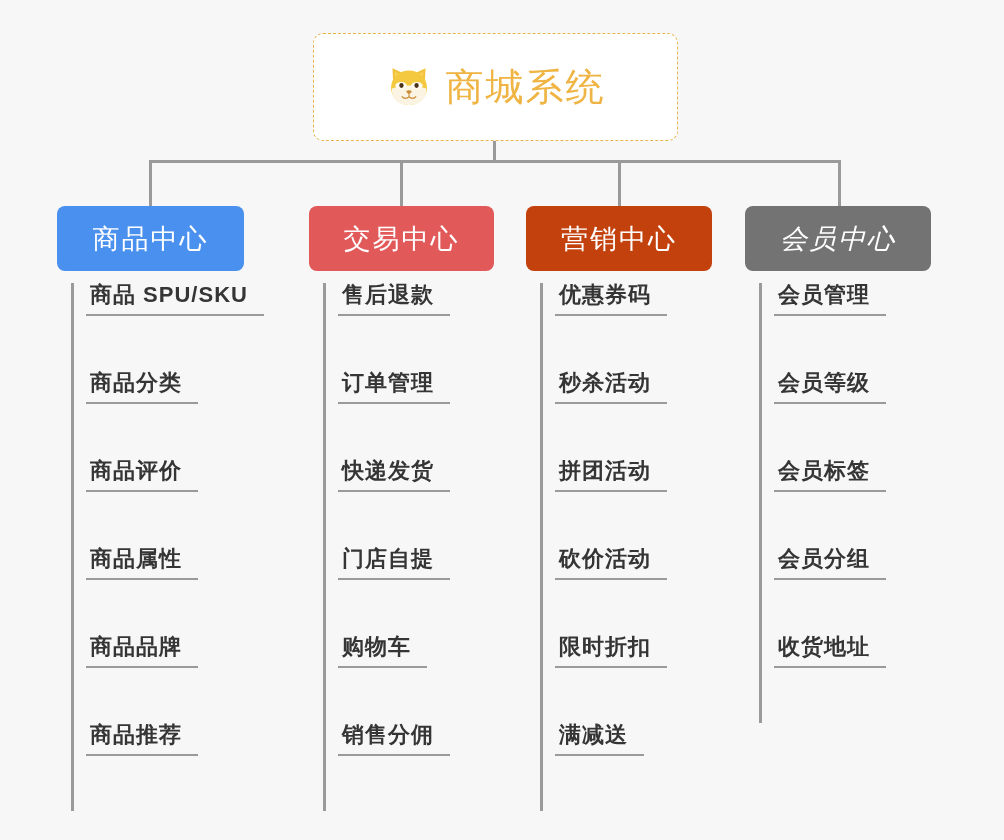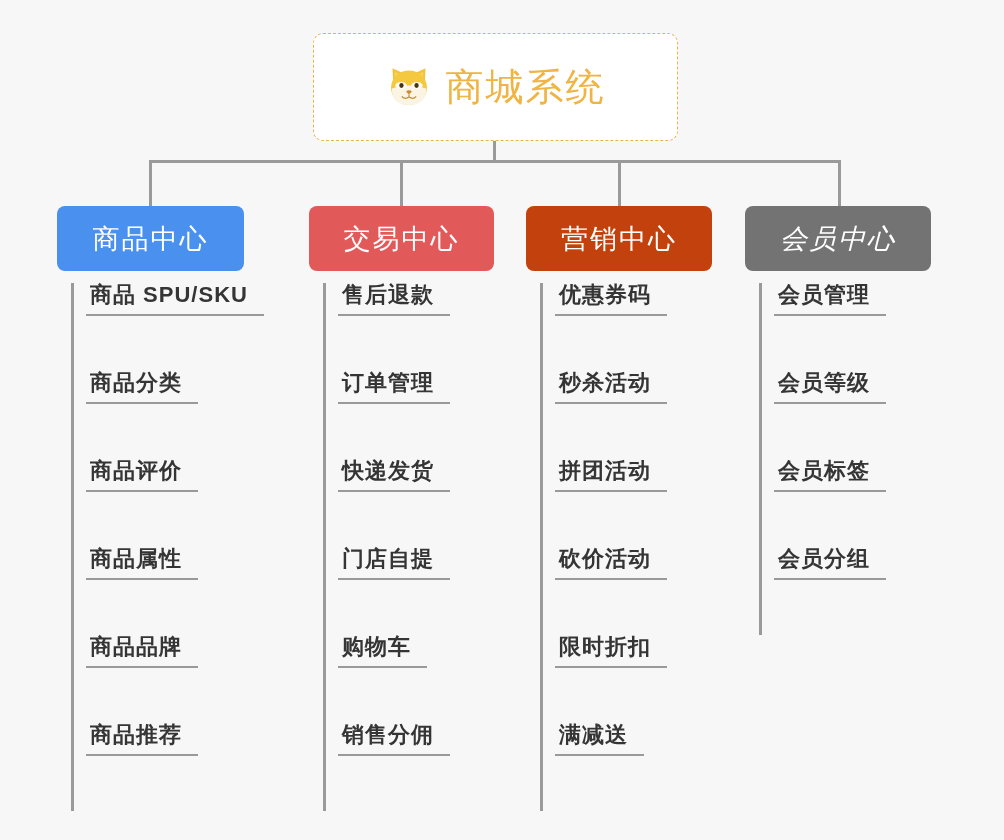--- a/index.html
+++ b/index.html
@@ -254,17 +254,20 @@
           </div>
           <div class="leaf-item">
             <span class="leaf-label">会员等级</span>
           </div>
           <div class="leaf-item">
             <span class="leaf-label">会员标签</span>
           </div>
           <div class="leaf-item">
             <span class="leaf-label">会员分组</span>
           </div>
+          <div class="leaf-item">
+            <span class="leaf-label">收货地址</span>
+          </div>
         </div>
       </div>
     </div>
 
 </div>
 
 </body></html>

